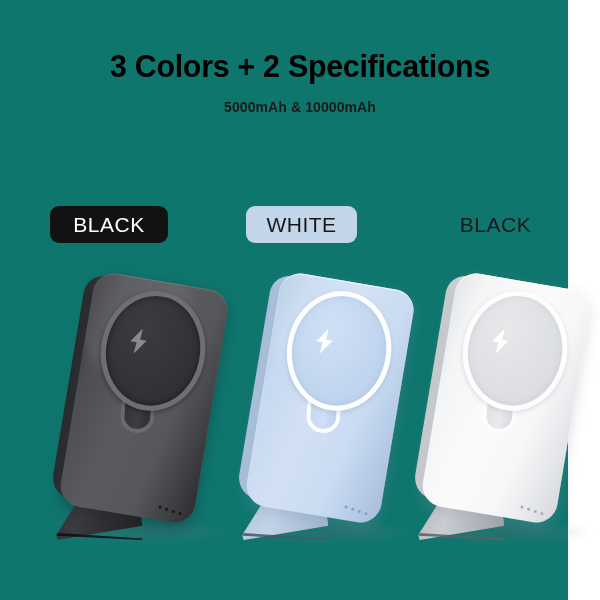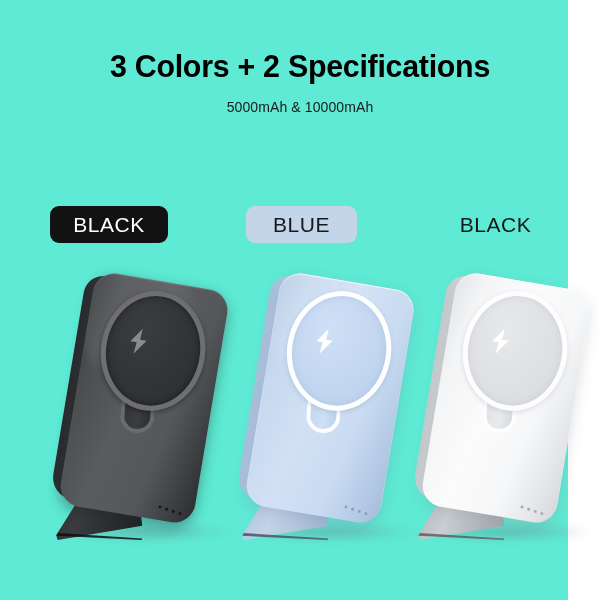--- a/index.html
+++ b/index.html
@@ -8,21 +8,21 @@
   html, body {
     width:600px; height:600px;
     background:#ffffff;
     font-family:"Liberation Sans", sans-serif;
     overflow:hidden;
   }
 
   #page {
     position:relative;
     width:568px; height:600px;
-    background:#5eead4;
+    background:#0f766e;
   }
 
   
   .title {
     position:absolute;
     top:48px; left:0; width:600px;
     text-align:center;
     font-family:"Liberation Sans", sans-serif;
     font-weight:700;
     font-size:32px;
@@ -30,21 +30,21 @@
     color:#000000;
     transform:scaleX(0.95);
     white-space:nowrap;
   }
 
   .subtitle {
     position:absolute;
     top:99px; left:0; width:600px;
     text-align:center;
     font-size:14px;
-    font-weight:400;
+    font-weight:700;
     color:#1a1a1a;
     letter-spacing:0.1px;
   }
 
   
   .label-pill {
     position:absolute;
     height:37px;
     display:flex;
     align-items:center;
@@ -253,21 +253,21 @@
 
   <div class="title">3 Colors + 2 Specifications</div>
 
   <div class="subtitle">5000mAh &amp; 10000mAh</div>
 
   <div class="label-pill label-black">
     <span>BLACK</span>
   </div>
 
   <div class="label-pill label-blue">
-    <span>BLUE</span>
+    <span>WHITE</span>
   </div>
 
   <div class="label-pill label-white">
     <span>BLACK</span>
   </div>
 
   <div class="unit unit-black">
     <div class="ground-shadow"></div>
 
     <div class="kickstand">

